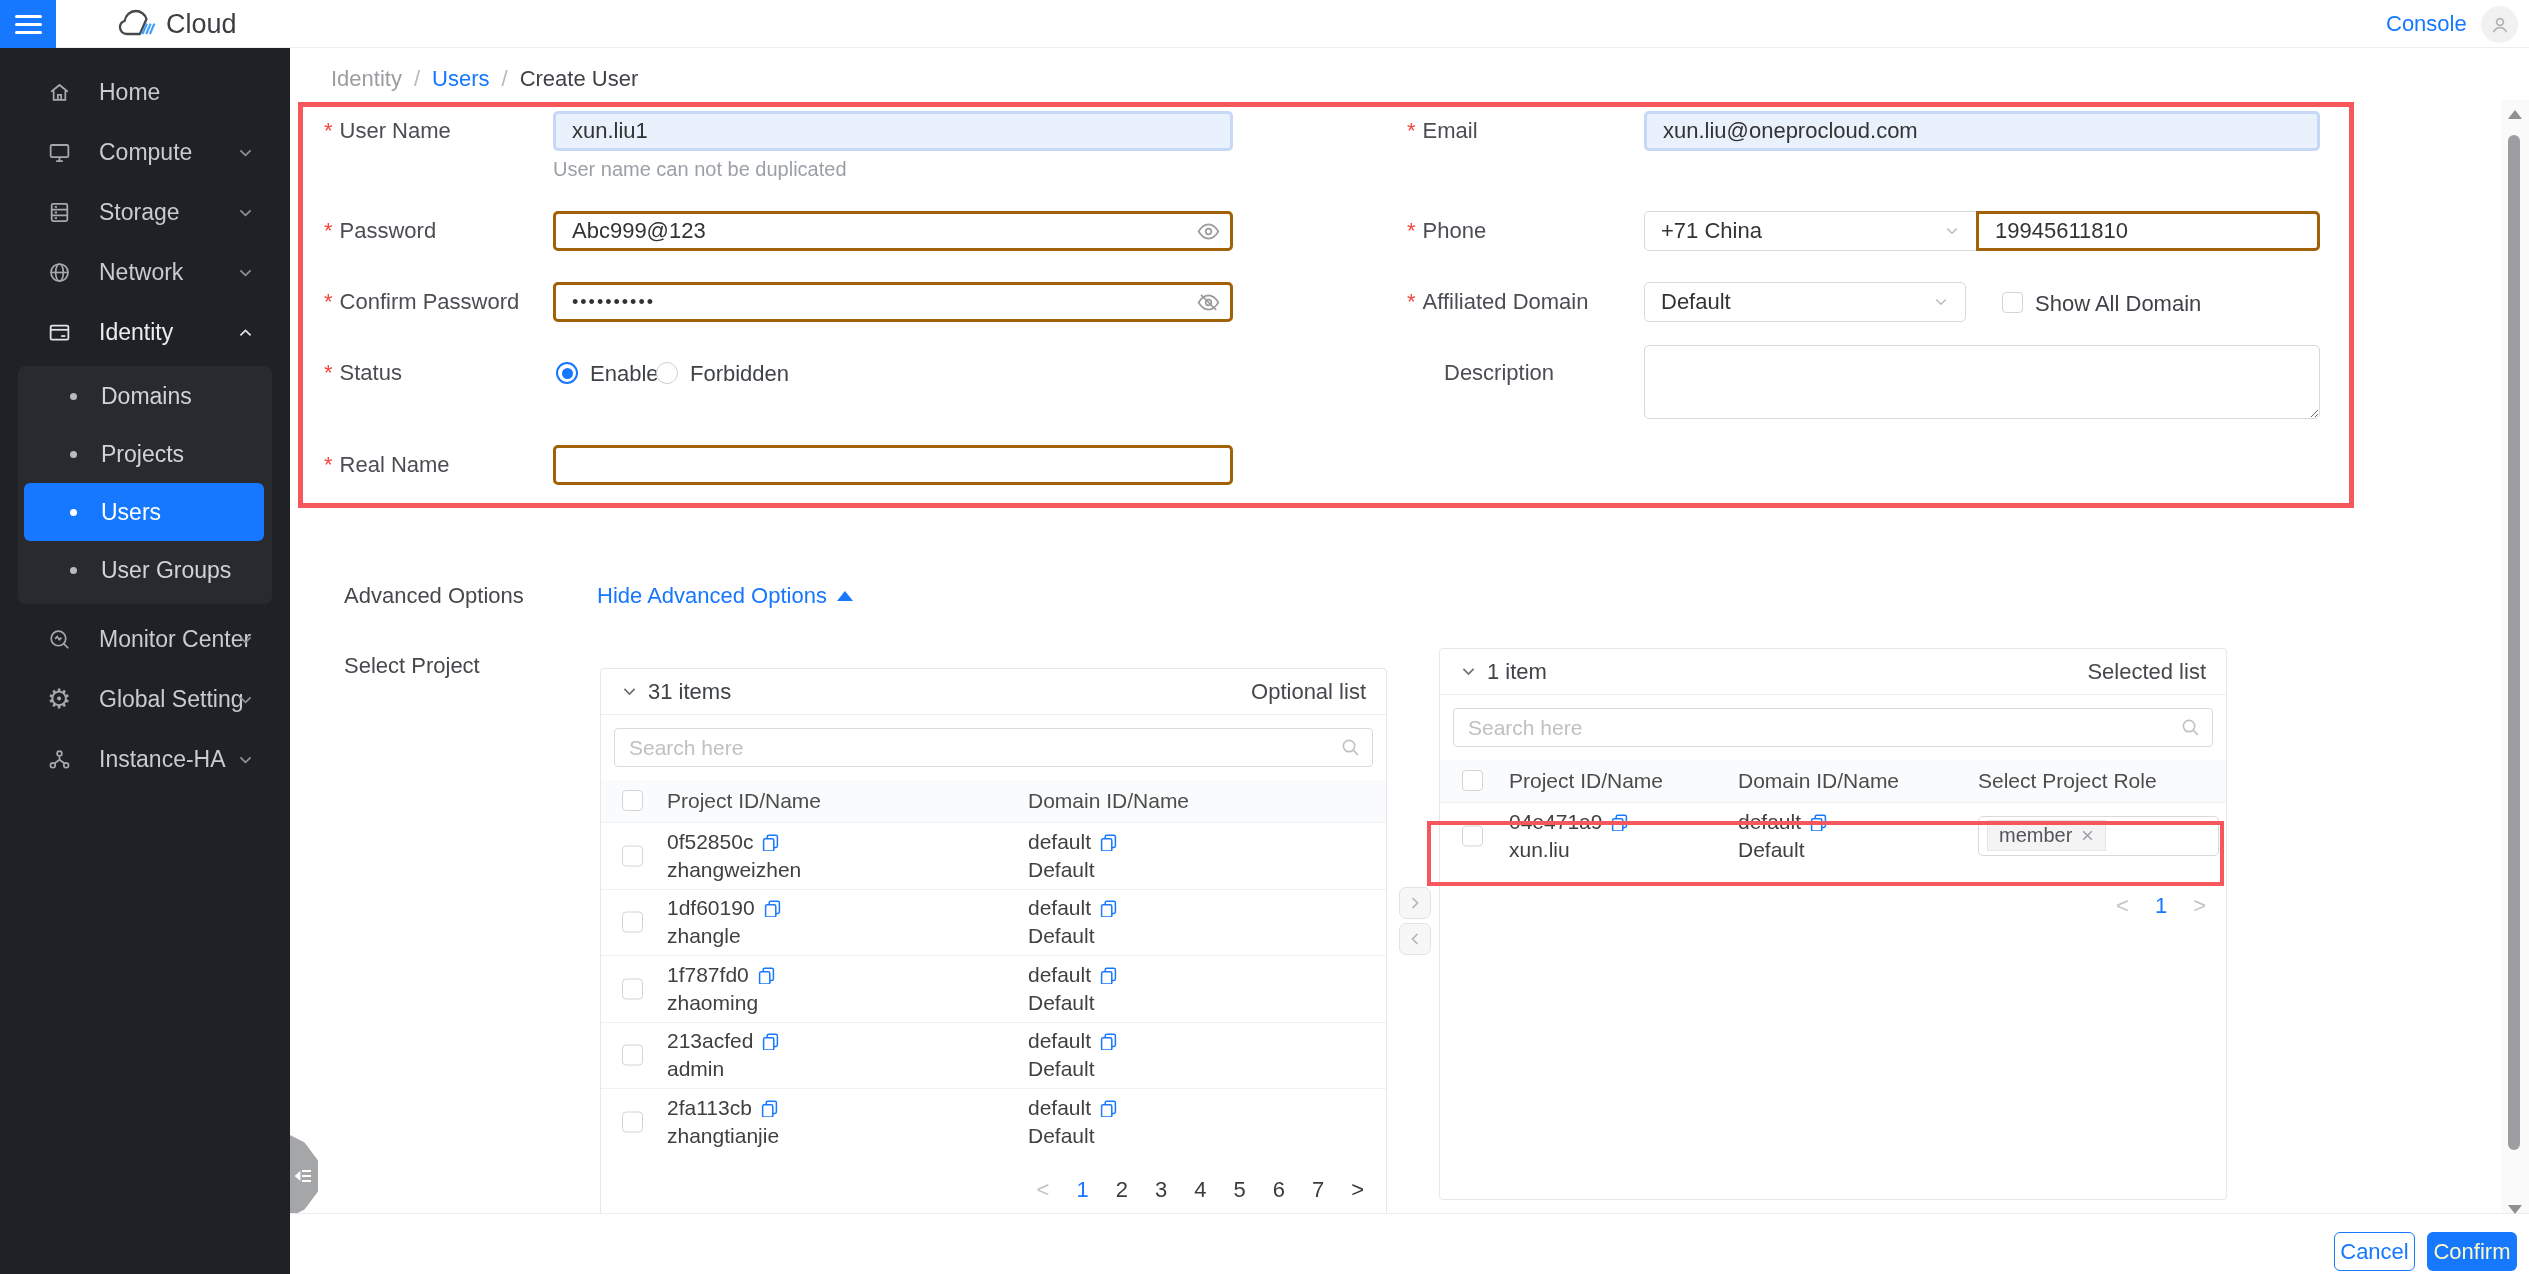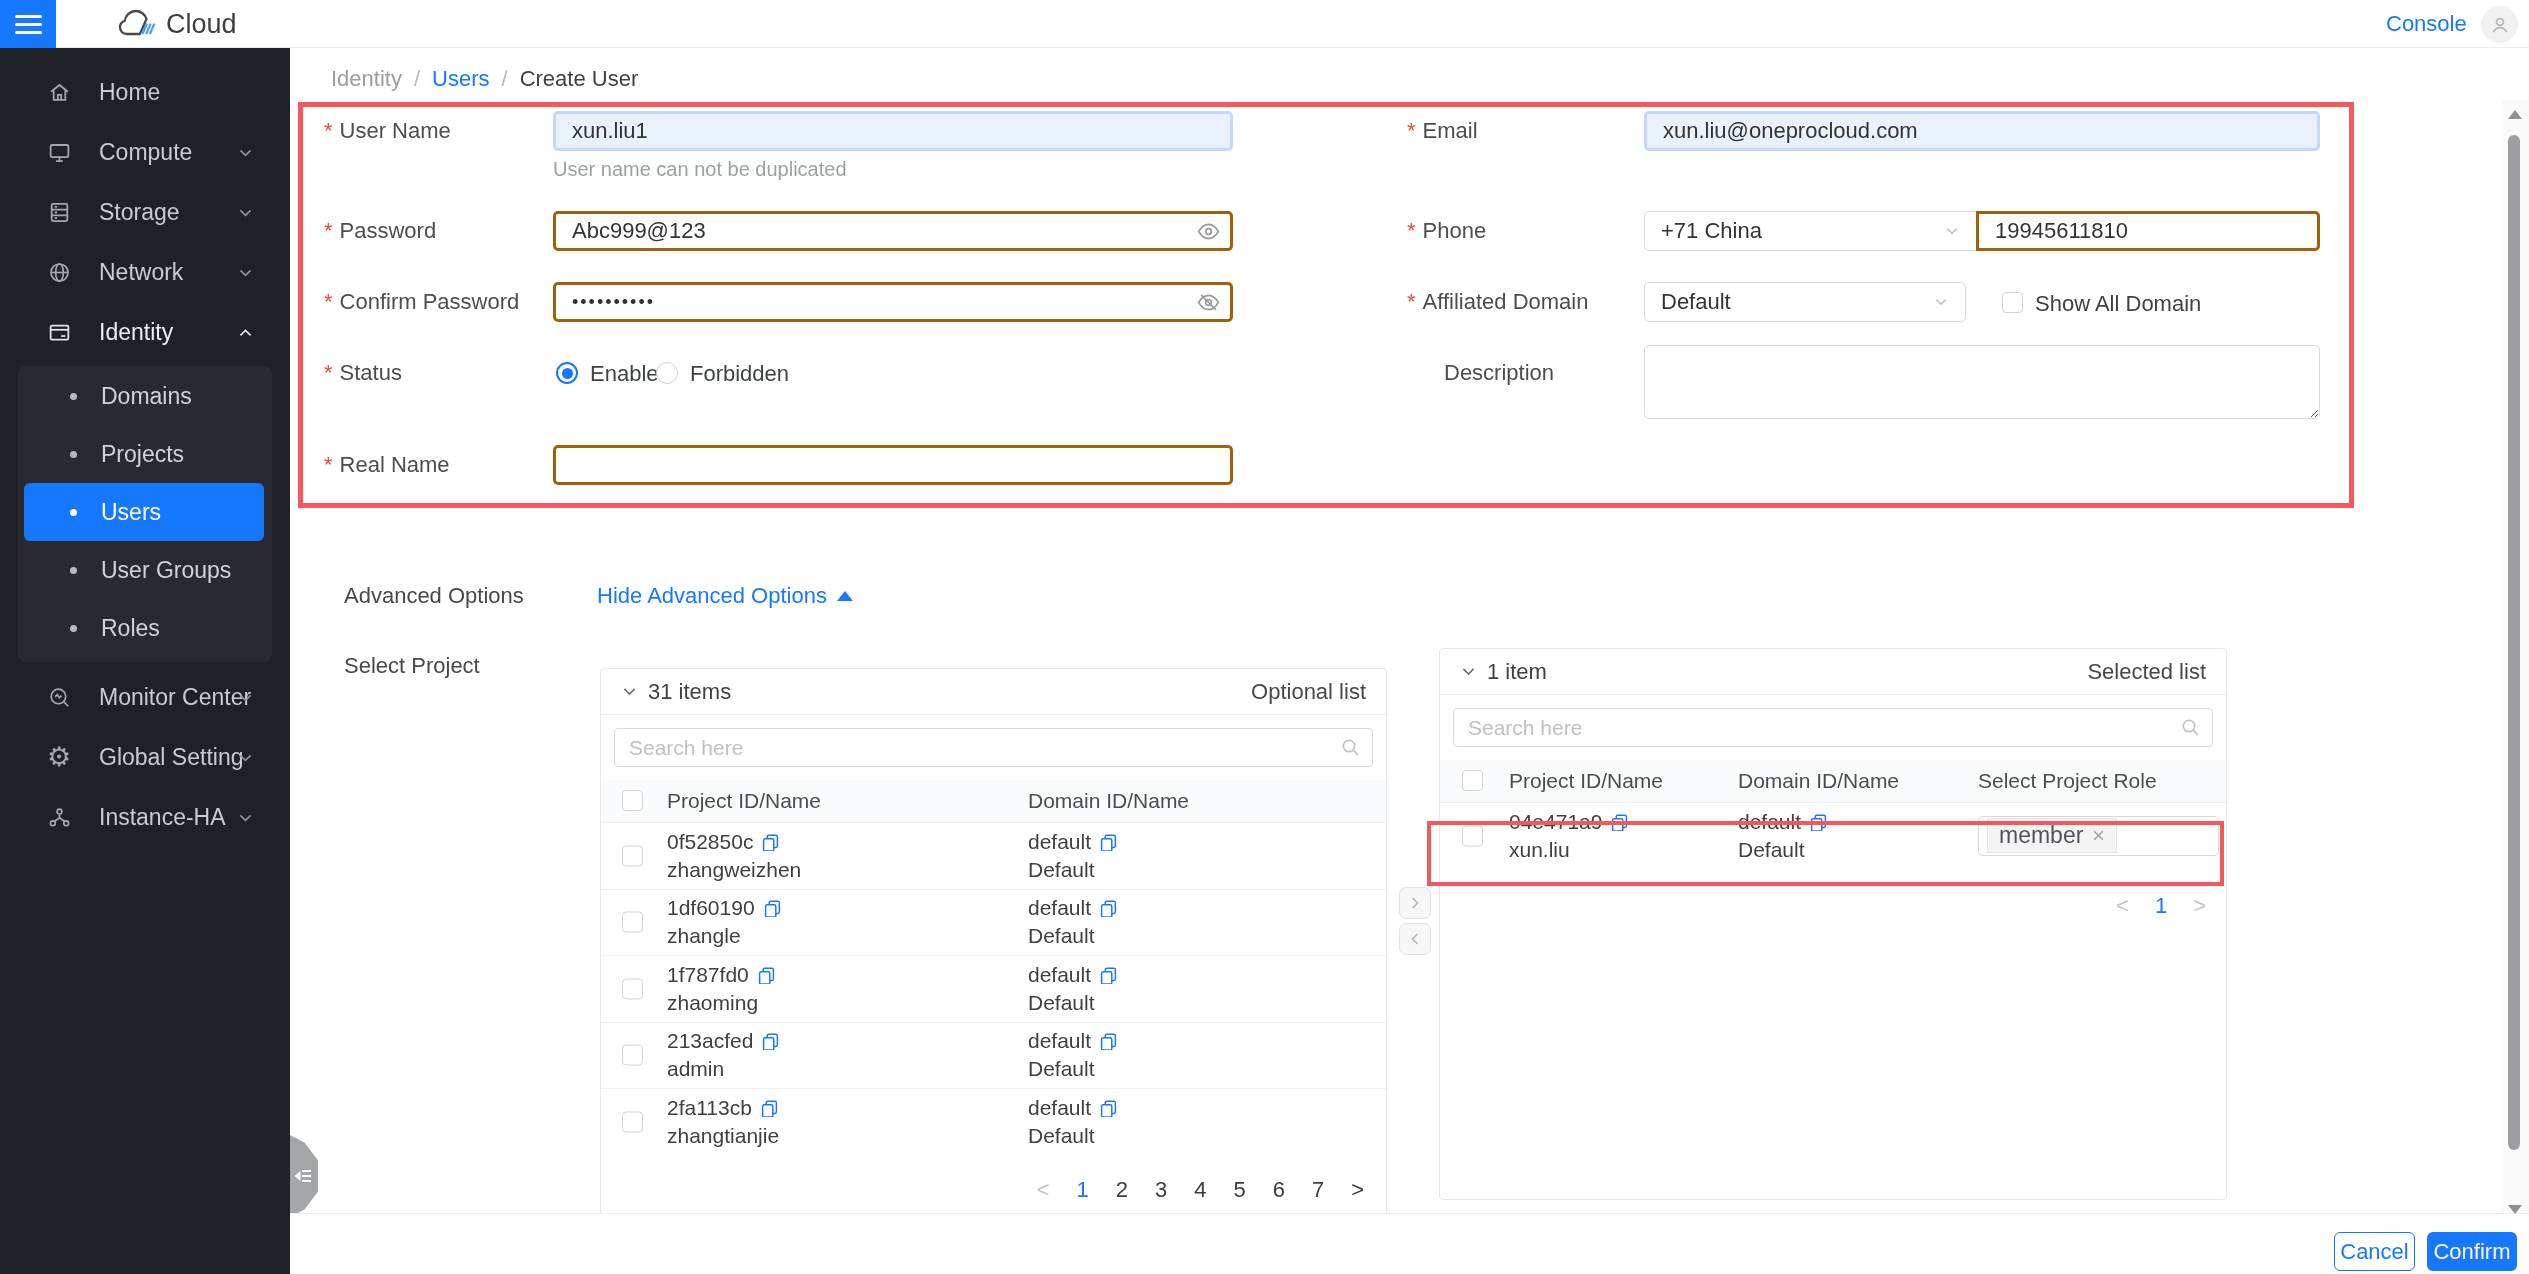--- a/index.html
+++ b/index.html
@@ -76,21 +76,21 @@
   .cpy{display:inline-block;vertical-align:-2px;margin-left:9px;}
   .pager{margin-top:auto;height:58px;flex:none;display:flex;align-items:center;justify-content:flex-end;gap:27px;padding:0 22px;font-size:22px;}
   .pg{color:#3c3c3c;cursor:pointer;}
   .pg.active{color:#1677ff;}
   .pg.dis{color:#c3c3c3;cursor:default;}
   .pager2{height:46px;flex:none;display:flex;align-items:center;justify-content:flex-end;gap:26px;padding:0 20px;font-size:22px;margin-top:14px;}
 
   .xferbtn{position:absolute;width:32px;height:32px;border:1px solid #e3e3e4;border-radius:7px;background:#f7f7f8;display:flex;align-items:center;justify-content:center;color:#b5b6b9;cursor:pointer;}
 
   .rolesel{position:absolute;left:538px;top:50%;transform:translateY(-50%);width:241px;height:40px;border:1px solid #d9d9d9;border-radius:5px;background:#fff;display:flex;align-items:center;padding:0 8px;cursor:pointer;}
-  .tag{display:inline-flex;align-items:center;gap:9px;background:#f4f4f5;border:1px solid #e6e6e8;border-radius:0;padding:3px 11px;font-size:23px;color:#53545c;}
+  .tag{display:inline-flex;align-items:center;gap:9px;background:#f4f4f5;border:1px solid #e6e6e8;border-radius:0;padding:3px 11px;font-size:20px;color:#53545c;}
   .tag .tx{display:flex;color:#9b9da3;cursor:pointer;}
 
   
   .footer{position:absolute;left:290px;top:1213px;width:2239px;height:61px;background:#fff;border-top:1px solid #ececee;z-index:18;}
   .btn{position:absolute;height:39px;border-radius:6px;font-size:22px;display:flex;align-items:center;justify-content:center;cursor:pointer;font-family:"Liberation Sans",sans-serif;}
   .btn.ghost{border:1.5px solid #1677ff;color:#1677ff;background:#fff;}
   .btn.primary{background:#1677ff;color:#fef9c3;border:none;}
 
   
   .sb-track{position:absolute;left:2502px;top:100px;width:27px;height:1122px;background:#fafafa;z-index:17;}
@@ -216,24 +216,20 @@
           <span>Projects</span>
         </div>
         <div class="sub-item sel">
           <span class="dot"></span>
           <span>Users</span>
         </div>
         <div class="sub-item">
           <span class="dot"></span>
           <span>User Groups</span>
         </div>
-        <div class="sub-item">
-          <span class="dot"></span>
-          <span>Roles</span>
-        </div>
       </div>
 
       <div class="nav-item" style="margin-top:5px;">
         <span class="nico">
           <svg width="25" height="25" viewBox="0 0 24 24" fill="none" stroke="currentColor" stroke-width="1.6">
               <circle cx="11" cy="11" r="7"></circle>
               <path d="M16.2 16.2 20.4 20.4"></path>
               <path d="M7.8 11.4l2-2.2 2 3 2-2"></path>
             </svg>
         </span>

